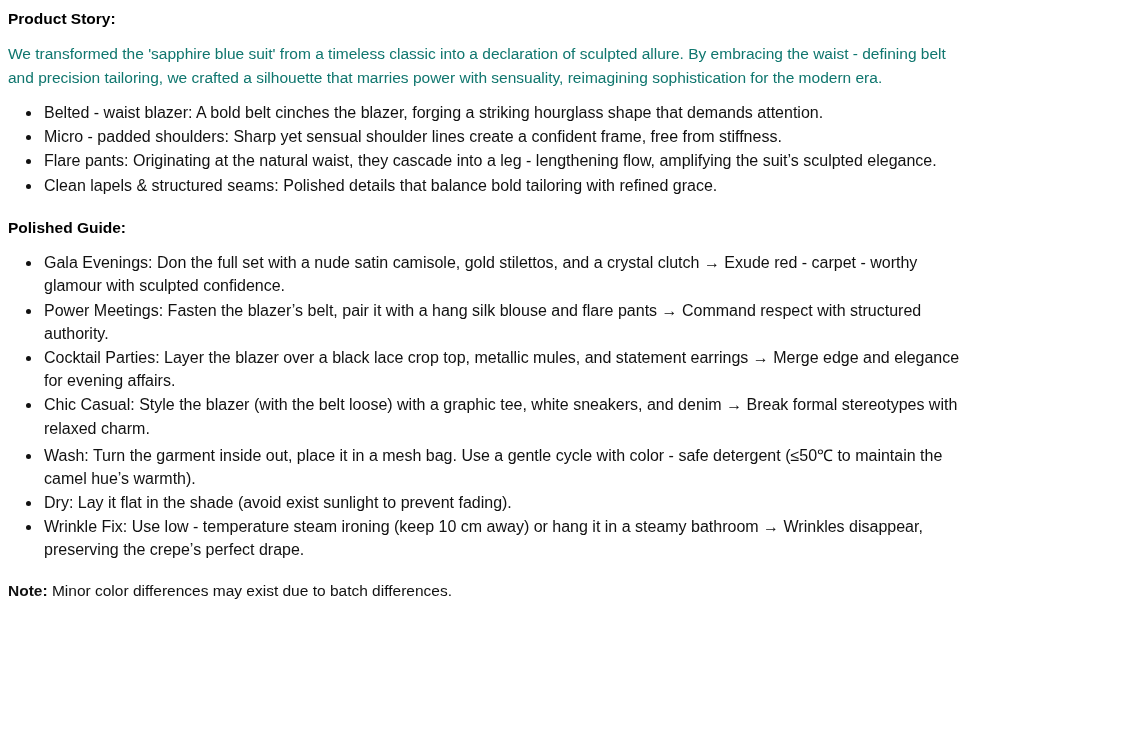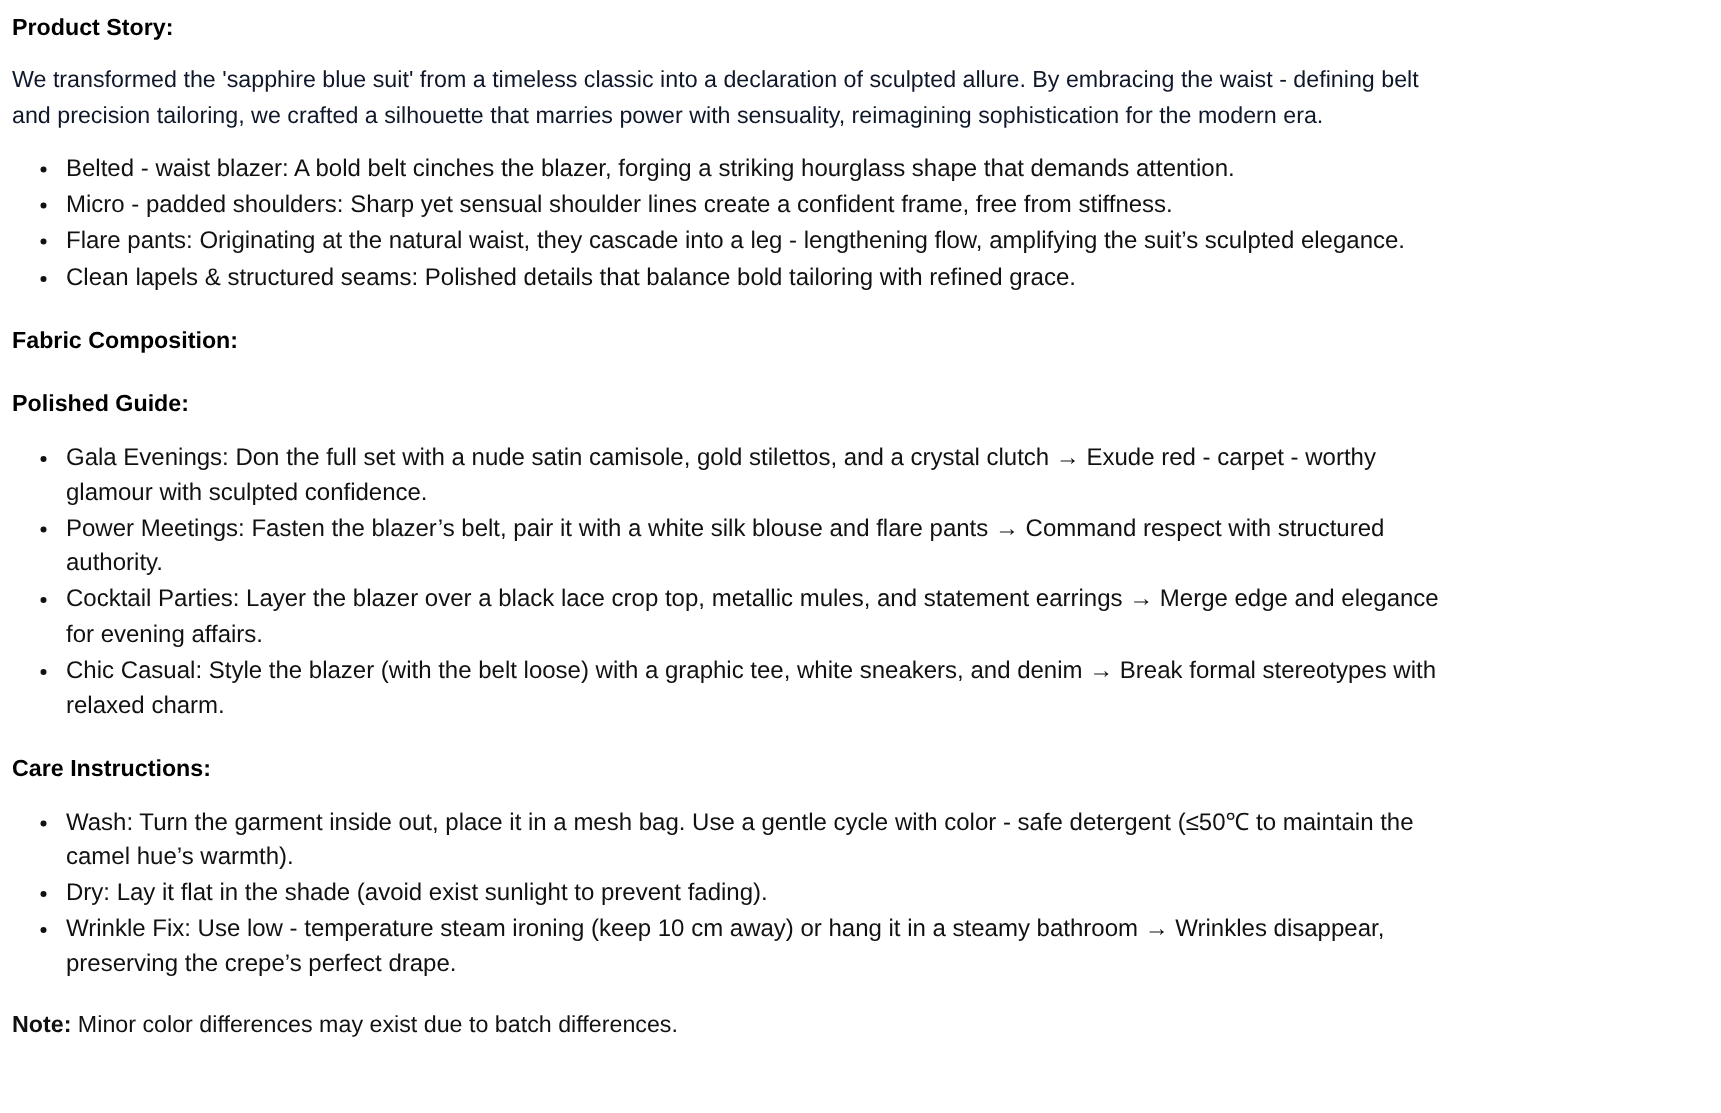--- a/index.html
+++ b/index.html
@@ -26,21 +26,21 @@
     margin: 0 0 12px 0;
     color: #000000;
   }
   .section-heading.spaced {
     margin-top: 20px;
   }
   p.para {
     margin: 0 0 12px 0;
     font-size: 15.5px;
     line-height: 1.5;
-    color: #0f172a;
+    color: #0f766e;
   }
   ul.bullets {
     margin: 0 0 4px 0;
     padding-left: 34px;
     list-style: disc;
   }
   ul.bullets li {
     margin: 0 0 1px 0;
     padding-left: 2px;
     font-size: 16px;
@@ -75,35 +75,33 @@
   <section class="block">
     <ul class="bullets">
       <li>Belted - waist blazer: A bold belt cinches the blazer, forging a striking hourglass shape that demands attention.</li>
       <li>Micro - padded shoulders: Sharp yet sensual shoulder lines create a confident frame, free from stiffness.</li>
       <li>Flare pants: Originating at the natural waist, they cascade into a leg - lengthening flow, amplifying the suit’s sculpted elegance.</li>
       <li>Clean lapels &amp; structured seams: Polished details that balance bold tailoring with refined grace.</li>
     </ul>
   </section>
 
   <section class="block">
-    <div class="section-heading spaced">Fabric Composition:</div>
   </section>
 
   <section class="block">
     <div class="section-heading spaced">Polished Guide:</div>
     <ul class="bullets">
       <li>Gala Evenings: Don the full set with a nude satin camisole, gold stilettos, and a crystal clutch → Exude red - carpet - worthy glamour with sculpted confidence.</li>
-      <li>Power Meetings: Fasten the blazer’s belt, pair it with a white silk blouse and flare pants → Command respect with structured authority.</li>
+      <li>Power Meetings: Fasten the blazer’s belt, pair it with a hang silk blouse and flare pants → Command respect with structured authority.</li>
       <li>Cocktail Parties: Layer the blazer over a black lace crop top, metallic mules, and statement earrings → Merge edge and elegance for evening affairs.</li>
       <li>Chic Casual: Style the blazer (with the belt loose) with a graphic tee, white sneakers, and denim → Break formal stereotypes with relaxed charm.</li>
     </ul>
   </section>
 
   <section class="block">
-    <div class="section-heading spaced">Care Instructions:</div>
     <ul class="bullets">
       <li>Wash: Turn the garment inside out, place it in a mesh bag. Use a gentle cycle with color - safe detergent (≤50℃ to maintain the camel hue’s warmth).</li>
       <li>Dry: Lay it flat in the shade (avoid exist sunlight to prevent fading).</li>
       <li>Wrinkle Fix: Use low - temperature steam ironing (keep 10 cm away) or hang it in a steamy bathroom → Wrinkles disappear, preserving the crepe’s perfect drape.</li>
     </ul>
   </section>
 
   <p class="note">
     <b>Note:</b><span> Minor color differences may exist due to batch differences.</span>
   </p>

